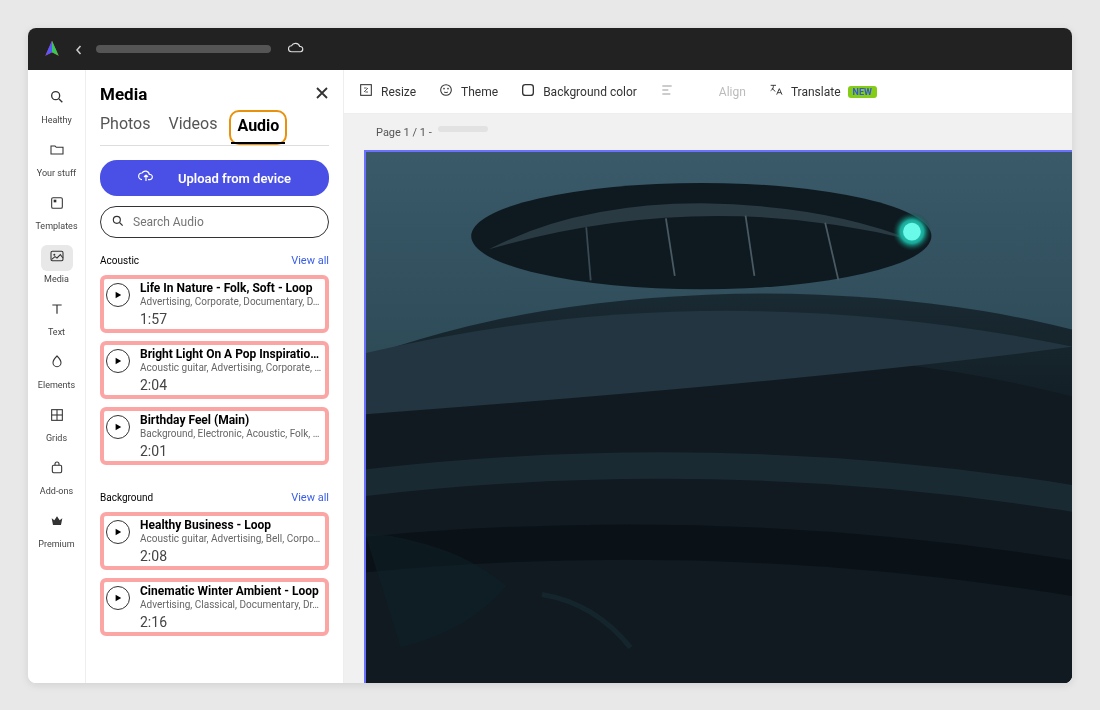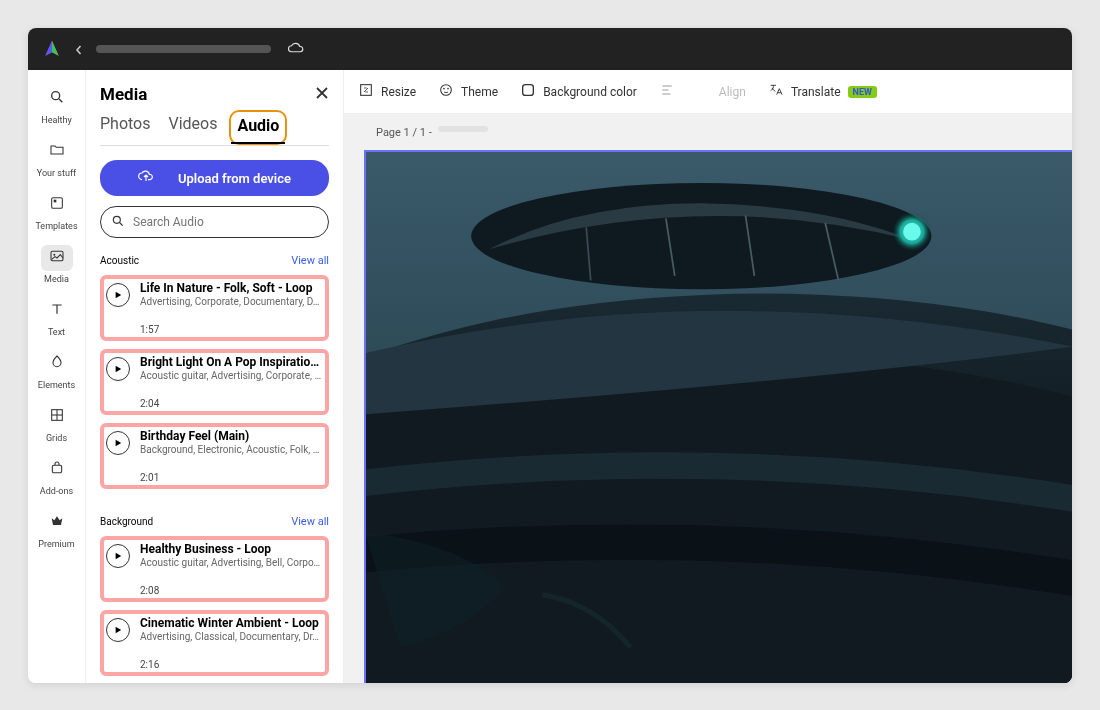--- a/index.html
+++ b/index.html
@@ -32,21 +32,21 @@
     .search-box input { border: none; outline: none; font-size: 12px; flex: 1; }
     .section-header { display: flex; justify-content: space-between; align-items: center; margin-bottom: 8px; }
     .section-title { font-size: 10px; font-weight: 400; }
     .view-all { font-size: 11px; color: #3b5ee6; cursor: pointer; }
     .track { border: 4px solid #fca5a5; border-radius: 6px; padding: 2px; display: flex; gap: 10px; margin-bottom: 8px; cursor: pointer; }
     .play { width: 24px; height: 24px; border: 1.5px solid #333; border-radius: 50%; display:flex; align-items:center; justify-content:center; flex-shrink:0; margin-top:2px; }
     .play svg { width: 8px; height: 8px; }
     .track-info { flex: 1; min-width: 0; }
     .track-title { font-size: 12px; font-weight: 700; white-space: nowrap; overflow: hidden; text-overflow: ellipsis; }
     .track-tags { font-size: 10px; color: #666; white-space: nowrap; overflow: hidden; text-overflow: ellipsis; margin-top:1px;}
-    .track-dur { font-size: 10px; color: #444; margin-top:17px;}
+    .track-dur { font-size: 14px; color: #444; margin-top:4px;}
     .section-gap { height: 18px; }
     .canvas-area { flex: 1; background: #f1f1f1; display: flex; flex-direction: column; }
     .toolbar { height: 44px; background: #fff; border-bottom: 1px solid #eee; display: flex; align-items: center; padding: 0 14px; gap: 22px; }
     .tool { display: flex; align-items: center; gap: 7px; font-size: 12px; color: #333; cursor: pointer; }
     .tool.disabled { color: #bbb; gap: 44px; }
     .badge { background: #84cc16; color: #3355dd; font-size: 9px; font-weight: 700; padding: 1px 5px; border-radius: 3px; }
     .canvas-wrap { flex: 1; overflow: hidden; position: relative; }
     .page-label { position: absolute; top: 12px; left: 32px; font-size: 11px; color: #555; display:flex; align-items:flex-start; gap:6px;}
     .page-label-bar { width: 50px; height:6px; background:#e2e2e2; border-radius:3px; }
     .canvas-image { position: absolute; top: 36px; left: 20px; right: 0; bottom: 0; border: 2px solid #6a70ff; border-right: none; border-bottom: none; overflow: hidden; }

